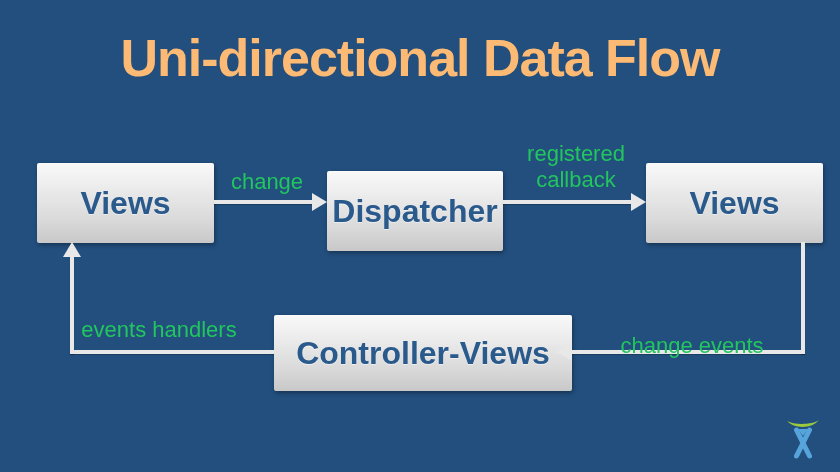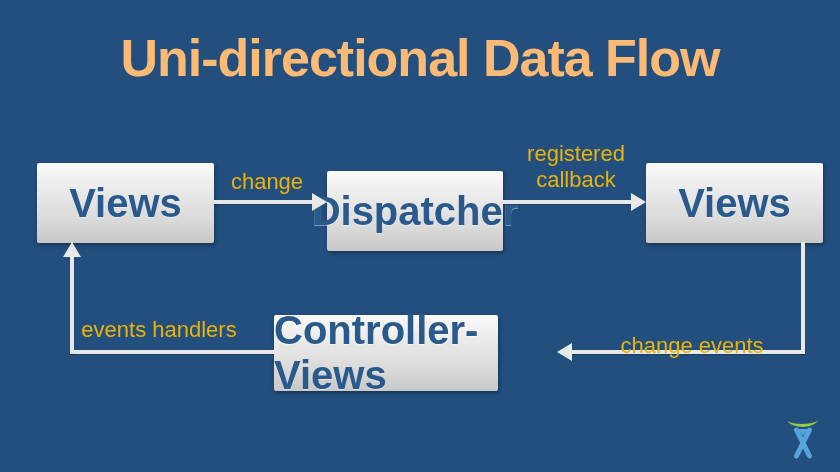--- a/index.html
+++ b/index.html
@@ -22,28 +22,28 @@
     letter-spacing:-1px;
   }
 
   .node{
     position:absolute;
     background:linear-gradient(180deg,#f9f9f9 0%,#ececec 30%,#d9d9d9 72%,#c8c8c8 100%);
     border-radius:2px;
     box-shadow:1px 2px 4px rgba(0,0,0,0.35);
     display:flex;align-items:center;justify-content:center;
     color:#2a5a8c;
-    font-size:40px;
+    font-size:32px;
     font-weight:700;
     text-shadow:0 1px 0 rgba(255,255,255,0.45);
   }
   .node-views{left:37px;top:163px;width:177px;height:80px;}
   .node-dispatcher{left:327px;top:163px;width:176px;height:80px;margin-top:8px;}
   .node-stores{left:646px;top:163px;width:177px;height:80px;}
-  .node-controller{left:274px;top:315px;width:224px;height:76px;}
+  .node-controller{left:274px;top:315px;width:298px;height:76px;}
 
   .shaft{position:absolute;background:#e8e8e8;box-shadow:0 1px 1px rgba(0,0,0,0.25);}
   .head{position:absolute;width:0;height:0;}
   .head-right{border-top:9px solid transparent;border-bottom:9px solid transparent;border-left:15px solid #e8e8e8;}
   .head-left{border-top:9px solid transparent;border-bottom:9px solid transparent;border-right:15px solid #e8e8e8;}
   .head-up{border-left:9px solid transparent;border-right:9px solid transparent;border-bottom:15px solid #e8e8e8;}
 
   
   .shaft-actions{left:214px;top:200px;width:100px;height:4px;}
   .head-actions{left:312px;top:193px;}
@@ -54,21 +54,21 @@
   .shaft-change-v{left:801px;top:242px;width:4px;height:112px;}
   .shaft-change-h{left:571px;top:350px;width:234px;height:4px;}
   .head-change{left:557px;top:343px;}
   
   .shaft-event-h{left:70px;top:350px;width:204px;height:4px;}
   .shaft-event-v{left:70px;top:256px;width:4px;height:98px;}
   .head-event{left:63px;top:242px;}
 
   .edge-label{
     position:absolute;
-    color:#eab308;
+    color:#22c55e;
     font-size:22px;
     line-height:26px;
     text-align:center;
     transform:translateX(-50%);
     white-space:pre-line;
   }
   .label-actions{left:267px;top:169px;}
   .label-regcb{left:576px;top:141px;}
   .label-change{left:692px;top:313px;margin-top:20px;}
   .label-event{left:159px;top:317px;}

